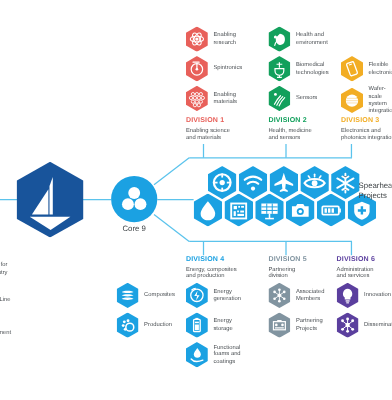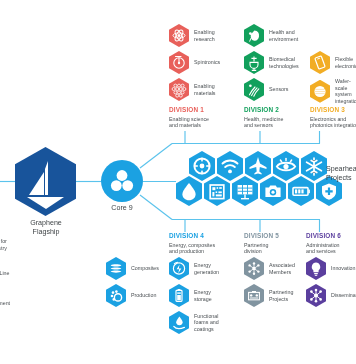--- a/index.html
+++ b/index.html
@@ -122,22 +122,20 @@
     </g>
   </svg>
 
   <div id="flagship-hex">
     <svg viewBox="0 0 61 69">
       <path d="M33 14 L33 48 L30 48 L30 22 Z" fill="#ffffff"></path>
       <path d="M29 25 L29 48 L14 48 Z" fill="#ffffff"></path>
       <path d="M12 50 L49 50 L31 62 Z" fill="#ffffff"></path>
     </svg>
   </div>
-  <div id="flagship-label">Graphene
-Flagship</div>
 
   <div id="core-circle">
     <svg viewBox="0 0 42 42">
       <circle cx="21" cy="15.5" r="5.4" fill="#ffffff"></circle>
       <circle cx="15.3" cy="25.6" r="5.4" fill="#ffffff"></circle>
       <circle cx="26.7" cy="25.6" r="5.4" fill="#ffffff"></circle>
     </svg>
   </div>
   <div id="core-label">Core 9</div>
 

